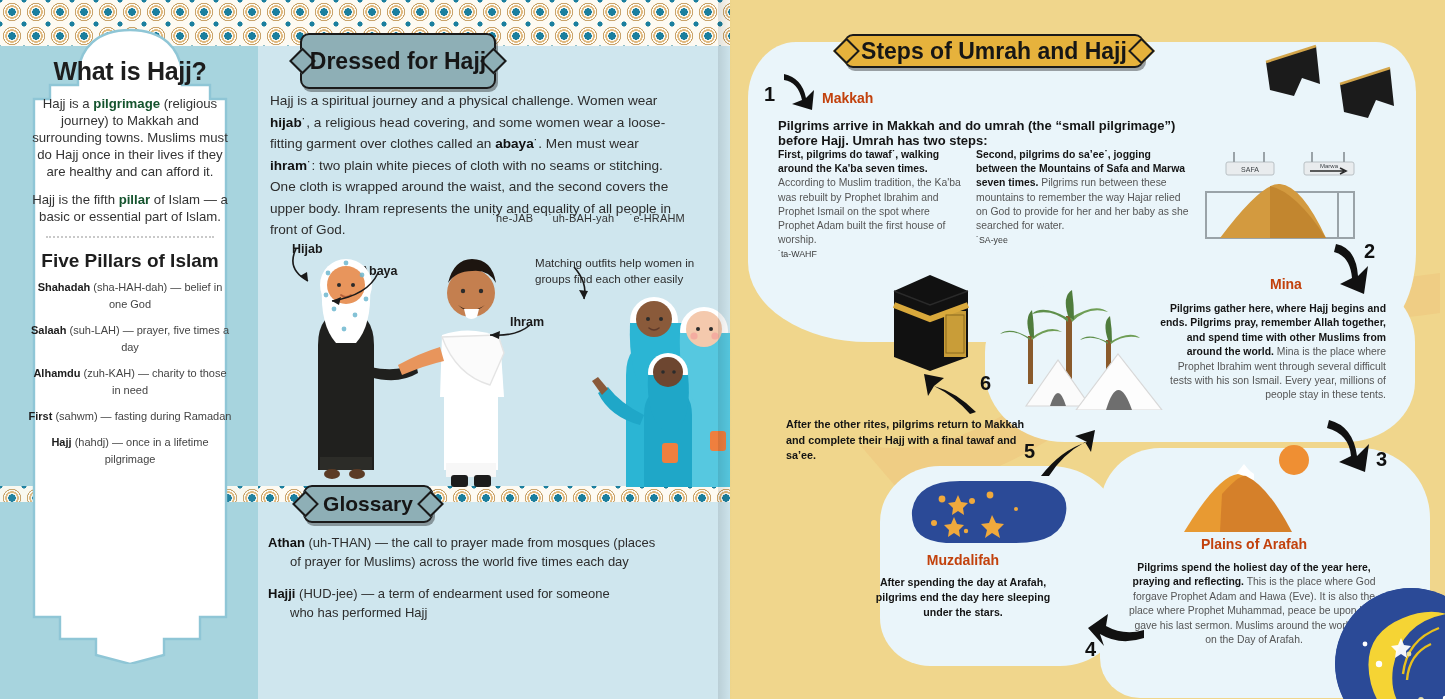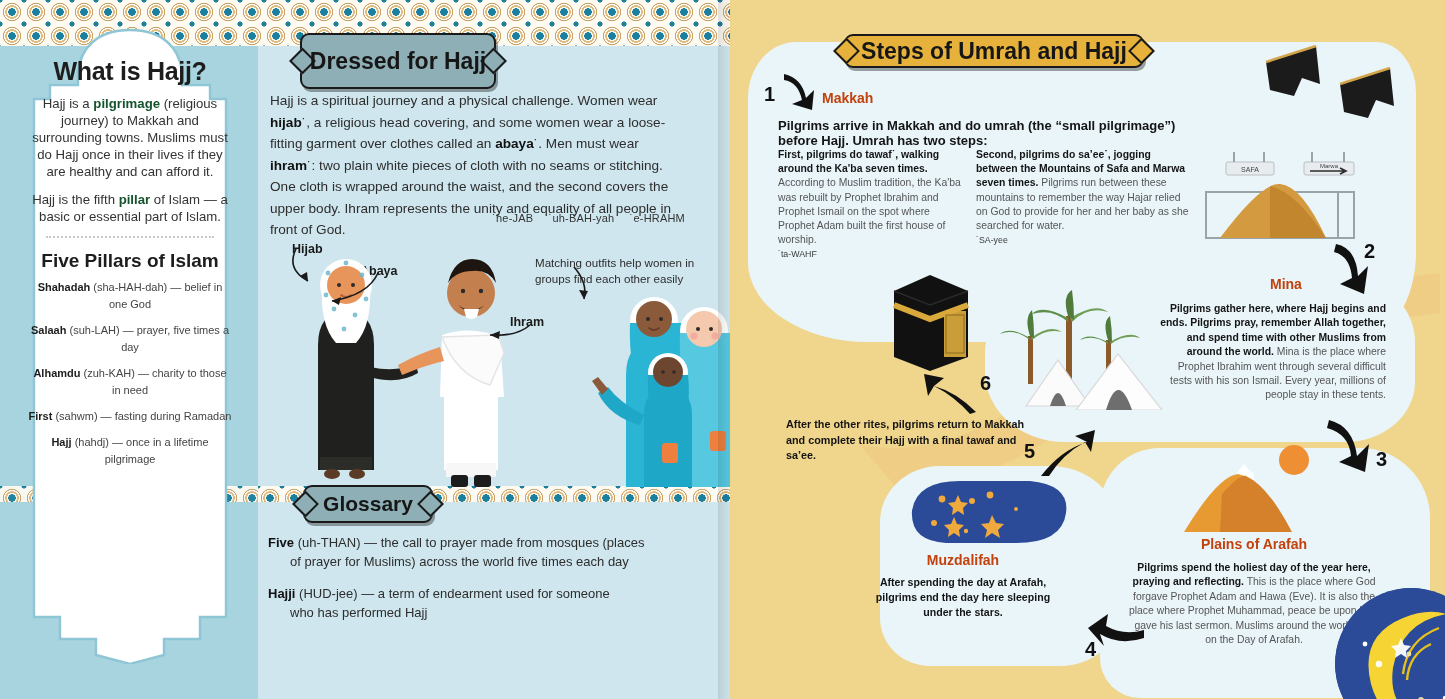--- a/index.html
+++ b/index.html
@@ -347,21 +347,21 @@
     <div class="lbl" id="lbl-hijab">Hijab</div>
     <div class="lbl" id="lbl-abaya">Abaya</div>
     <div class="lbl" id="lbl-ihram">Ihram</div>
     <div class="note-matching">Matching outfits help women in groups find each other easily</div>
 
     <div class="banner" id="banner-glossary">
       <span>Glossary</span>
     </div>
     <div class="gloss">
       <div class="gloss-item">
-        <span><b>Five</b></span>
+        <span><b>Athan</b></span>
         <span>(uh-THAN)</span>
         <span>— the call to prayer made from mosques (places</span>
         <span class="cont">of prayer for Muslims) across the world five times each day</span>
       </div>
       <div class="gloss-item">
         <span><b>Hajji</b></span>
         <span>(HUD-jee)</span>
         <span>— a term of endearment used for someone</span>
         <span class="cont">who has performed Hajj</span>
       </div>

